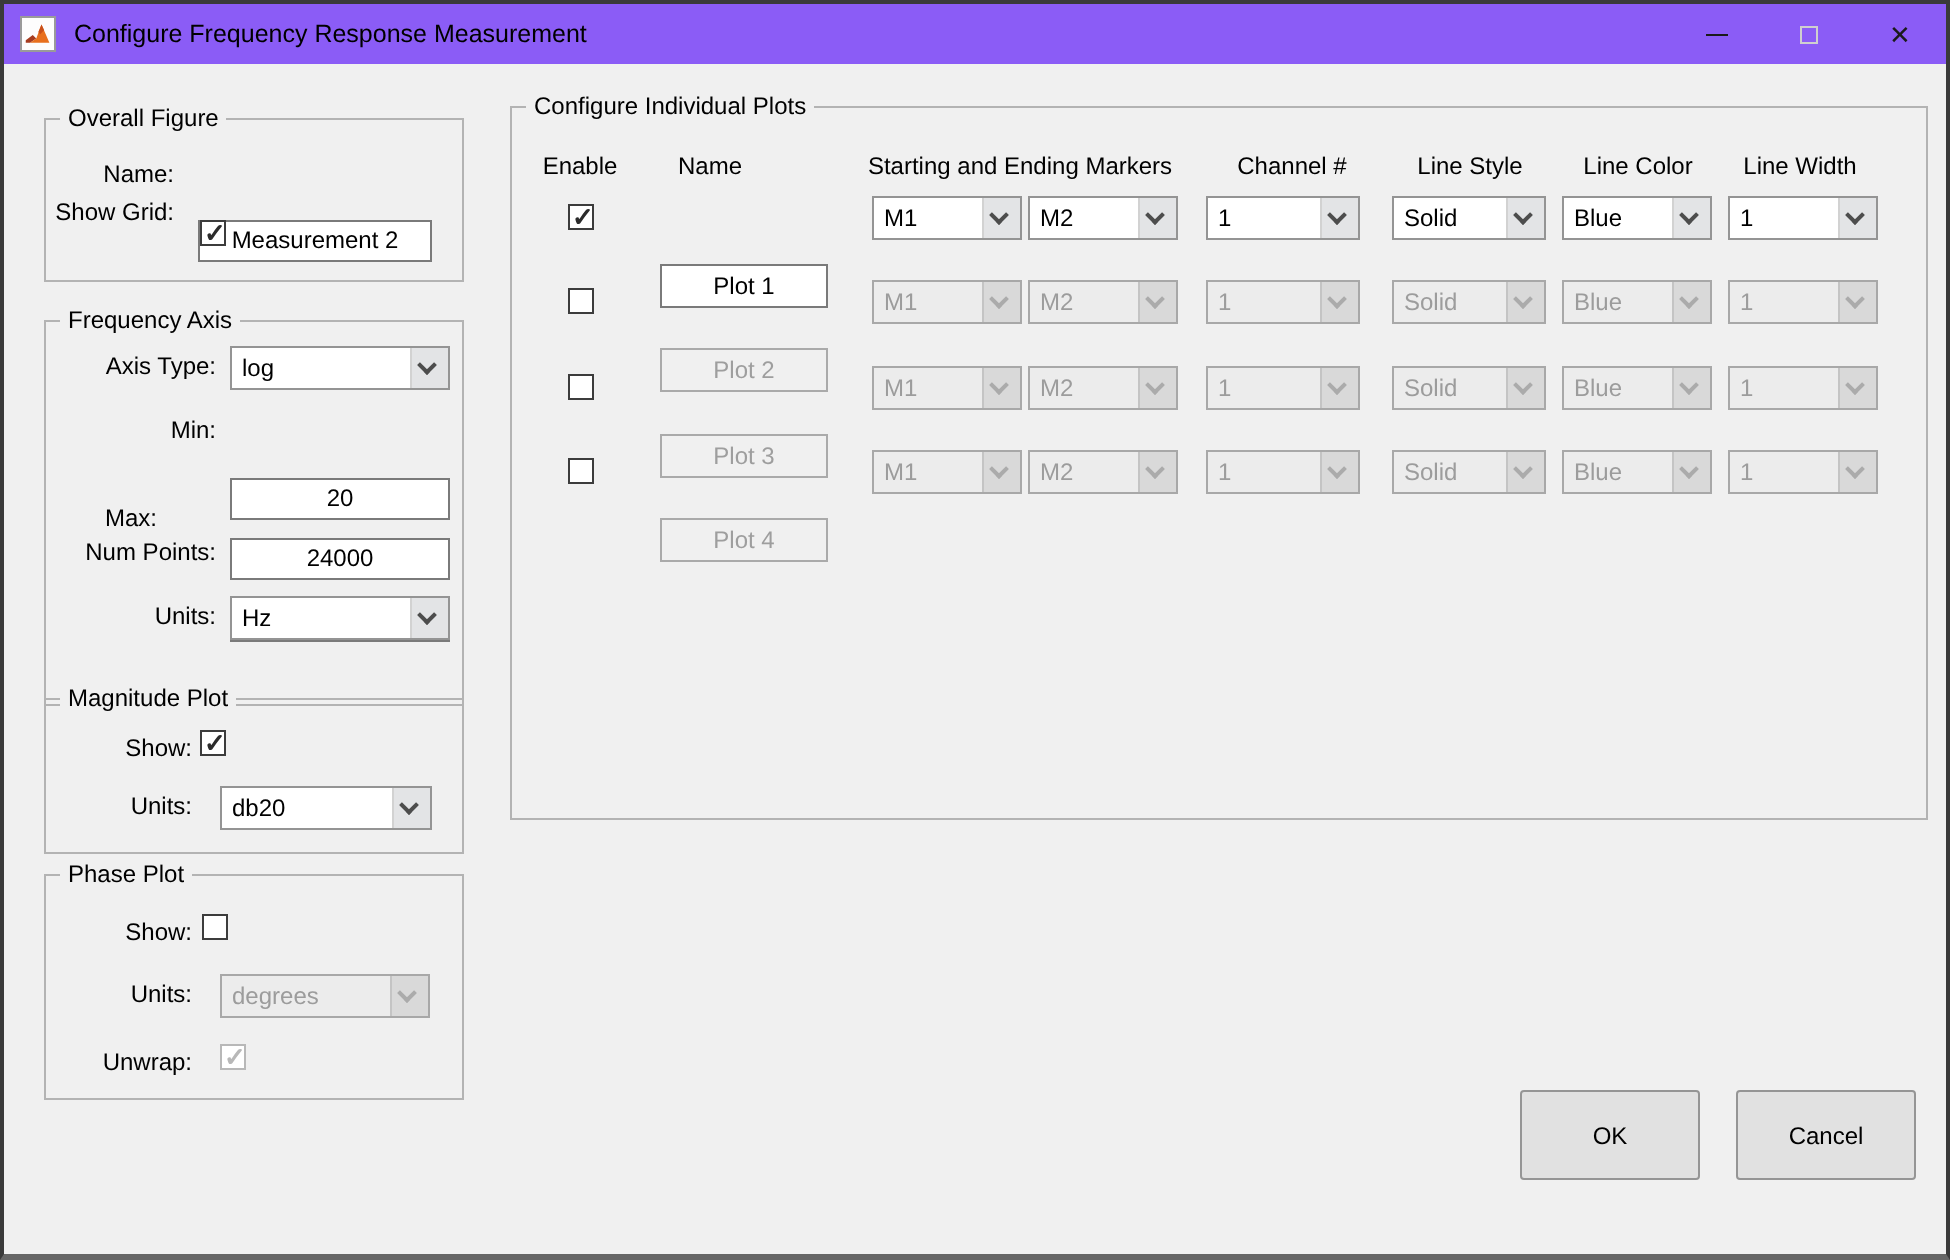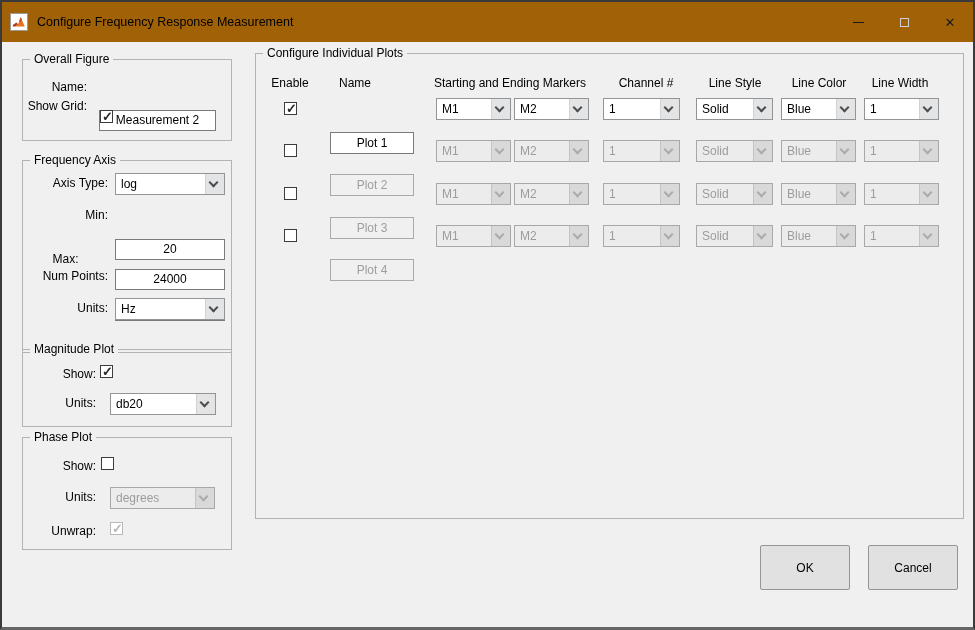--- a/index.html
+++ b/index.html
@@ -3,36 +3,36 @@
 <meta charset="utf-8">
 <style>
   * { margin:0; padding:0; box-sizing:border-box; }
   html,body { background:#cfcfcf; font-family:"Liberation Sans", sans-serif; }
   .window {
     position:relative; width:975px; height:630px; background:#f0f0f0;
     border:2px solid #3a3a3a; border-bottom:3px solid #666; overflow:hidden;
     font-size:12px; color:#000;
   }
   
-  .titlebar { position:absolute; left:0; top:0; right:0; height:40px; background:#a16207; display:flex; align-items:center; }
+  .titlebar { position:absolute; left:0; top:0; right:0; height:30px; background:#8b5cf6; display:flex; align-items:center; }
   .app-icon { width:18px; height:18px; margin-left:8px; border:1px solid #9a9a9a; background:#fdfdfd; display:flex; align-items:center; justify-content:center; }
   .title-text { margin-left:9px; font-size:12.5px; }
   .win-controls { margin-left:auto; display:flex; height:100%; }
   .win-btn { width:46px; height:100%; display:flex; align-items:center; justify-content:center; background:transparent; border:none; cursor:pointer; }
   .glyph-min { width:11px; height:1px; background:#1a1a1a; display:block; }
   .glyph-max { width:9px; height:9px; border:1px solid #cfcfcf; display:block; }
   .glyph-close { font-size:13px; color:#1a1a1a; line-height:1; }
   
   .groupbox { position:absolute; border:1px solid #b3b3b3; }
   .gb-title { position:absolute; top:-8px; left:7px; background:#f0f0f0; padding:0 4px; white-space:nowrap; }
   #gb-overall { left:20px; top:57px;  width:210px; height:82px; }
   #gb-freq    { left:20px; top:158px; width:210px; height:193px; }
   #gb-mag     { left:20px; top:347px; width:210px; height:78px; }
   #gb-phase   { left:20px; top:435px; width:210px; height:113px; }
-  #gb-plots   { left:253px; top:51px; width:709px; height:466px; }
+  #gb-plots   { left:253px; top:51px; width:709px; height:357px; }
   
   .lbl { position:absolute; text-align:right; white-space:nowrap; }
   .tf { position:absolute; height:21px; background:#fff; border:1px solid #7a7a7a; text-align:center; line-height:19px; overflow:hidden;margin-top:34px; }
   .tf.dim, .prow.disabled .tf { background:#f0f0f0; border-color:#aaa; color:#9e9e9e; }
   .cb { position:absolute; width:13px; height:13px; background:#fff; border:1px solid #3c3c3c; }
   .cb.checked::after { content:"\2713"; position:absolute; left:1px; top:-2px; font-size:13px; font-weight:bold; color:#2b2b2b; }
   .cb.disabled { border-color:#b8b8b8; }
   .cb.disabled::after { color:#b8b8b8; }
   .dd { position:absolute; height:22px; background:#fff; border:1px solid #949494; }
   .dd-text { position:absolute; left:5px; top:3px; white-space:nowrap; }

